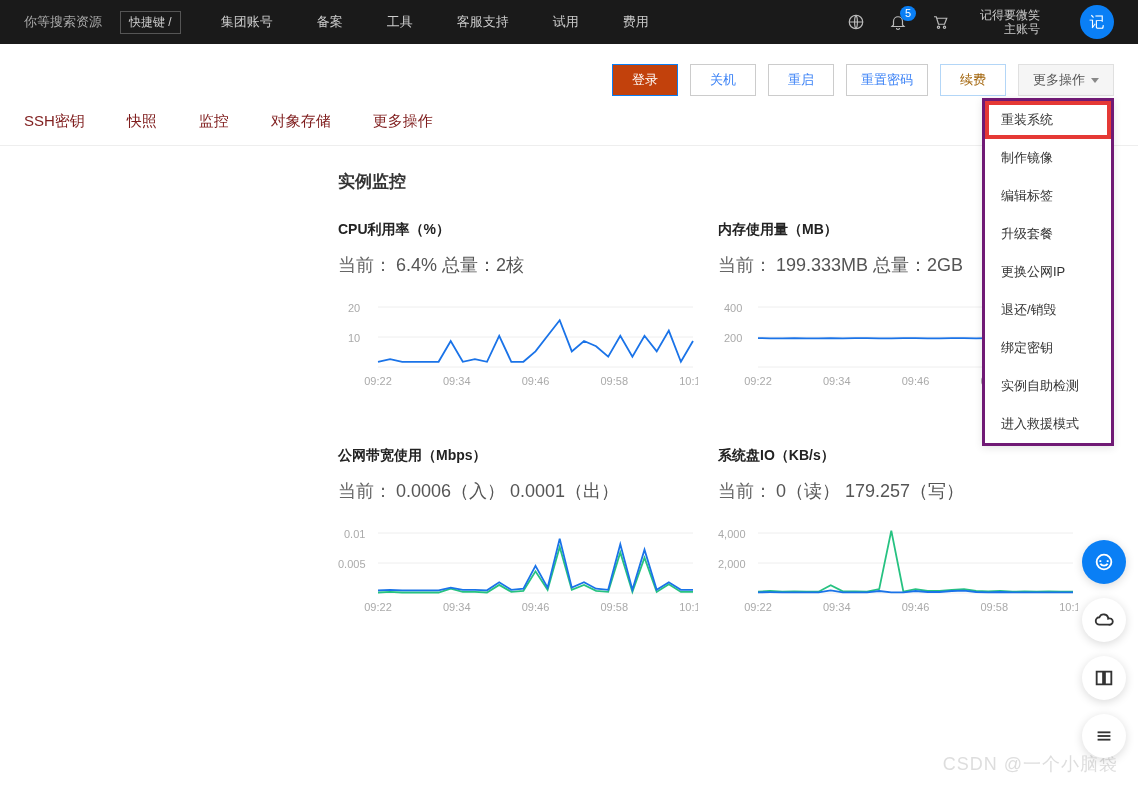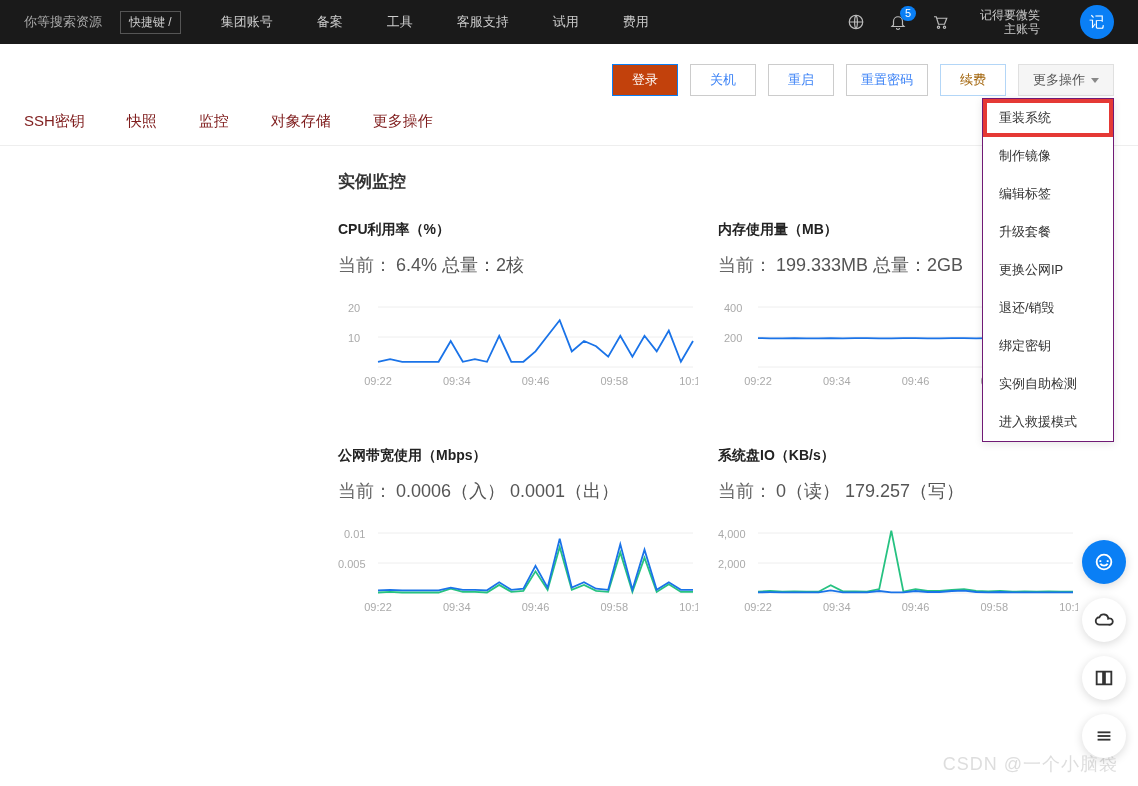--- a/index.html
+++ b/index.html
@@ -17,21 +17,21 @@
   .topbar .user-label { color:#ccc; font-size:12px; text-align:right; line-height:14px; margin-left:8px; margin-right:18px;}
   .topbar .avatar { width:34px; height:34px; border-radius:50%; background:#0a7ff5; color:#fff; display:flex; align-items:center; justify-content:center; font-size:15px; }
   
   .action-row { display:flex; justify-content:flex-end; gap:12px; padding:20px 24px 16px; position:relative; }
   .btn { min-width:66px; height:32px; padding:0 14px; display:inline-flex; align-items:center; justify-content:center; font-size:13px; cursor:pointer; border:1px solid #ccc; background:#fff; color:#3b82f6;}
   .btn.primary { background:#c2410c; color:#fff; border-color:#0a7ff5;text-align:center; }
   .btn.blue-outline { color:#a16207; border-color:#b3d6f7; }
   .btn.more { background:#f5f5f5; color:#555; border-color:#e0e0e0;}
   .btn.more .triangle { width:0; height:0; border-left:4px solid transparent; border-right:4px solid transparent; border-top:5px solid #888; margin-left:6px;}
   
-  .dropdown { position:absolute; top:54px; right:24px; width:132px; background:#fff; border:1px solid #701a75; box-shadow:0 2px 8px rgba(0,0,0,0.1); z-index:50; }
+  .dropdown { position:absolute; top:54px; right:24px; width:132px; background:#fff; border:3px solid #701a75; box-shadow:0 2px 8px rgba(0,0,0,0.1); z-index:50; }
   .dropdown .item { padding:10px 16px; font-size:13px; cursor:pointer; }
   .dropdown .item.highlight { outline:4px solid #e53935; outline-offset:-4px; }
   
   .tabs-row { display:flex; gap:42px; padding:0 24px 14px; font-size:15px; color:#7f1d1d; border-bottom:1px solid #eee;}
   .tabs-row span { cursor:pointer; }
   
   .content { display:flex; }
   .left-pad { width:318px; }
   .main { flex:1; padding:24px 20px; position:relative; }
   .section-title { font-size:17px; font-weight:600; margin-bottom:28px; }

